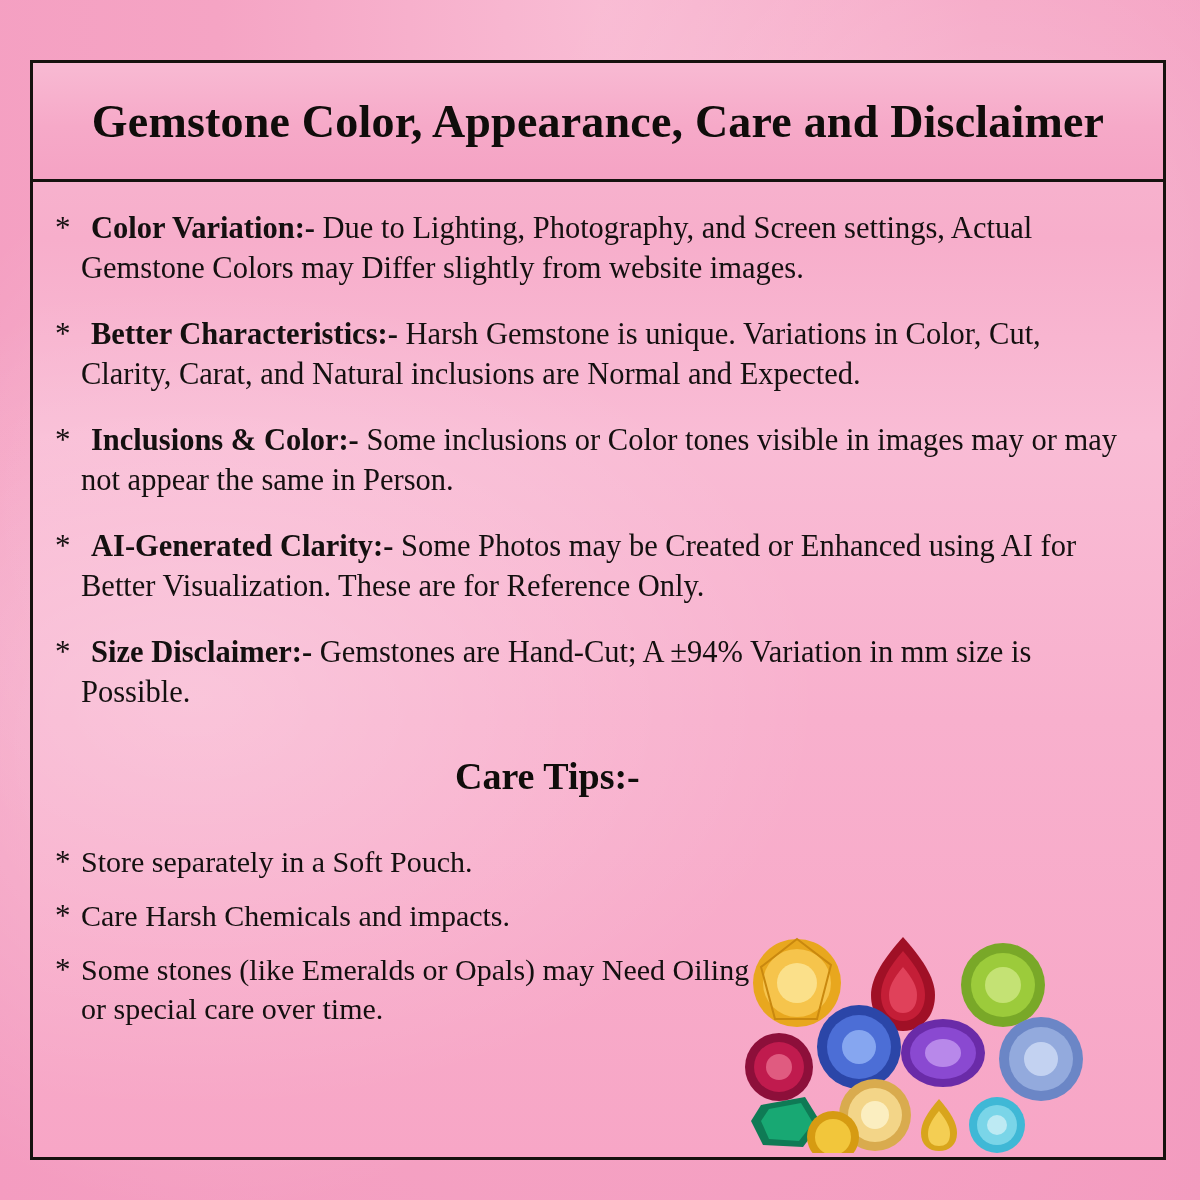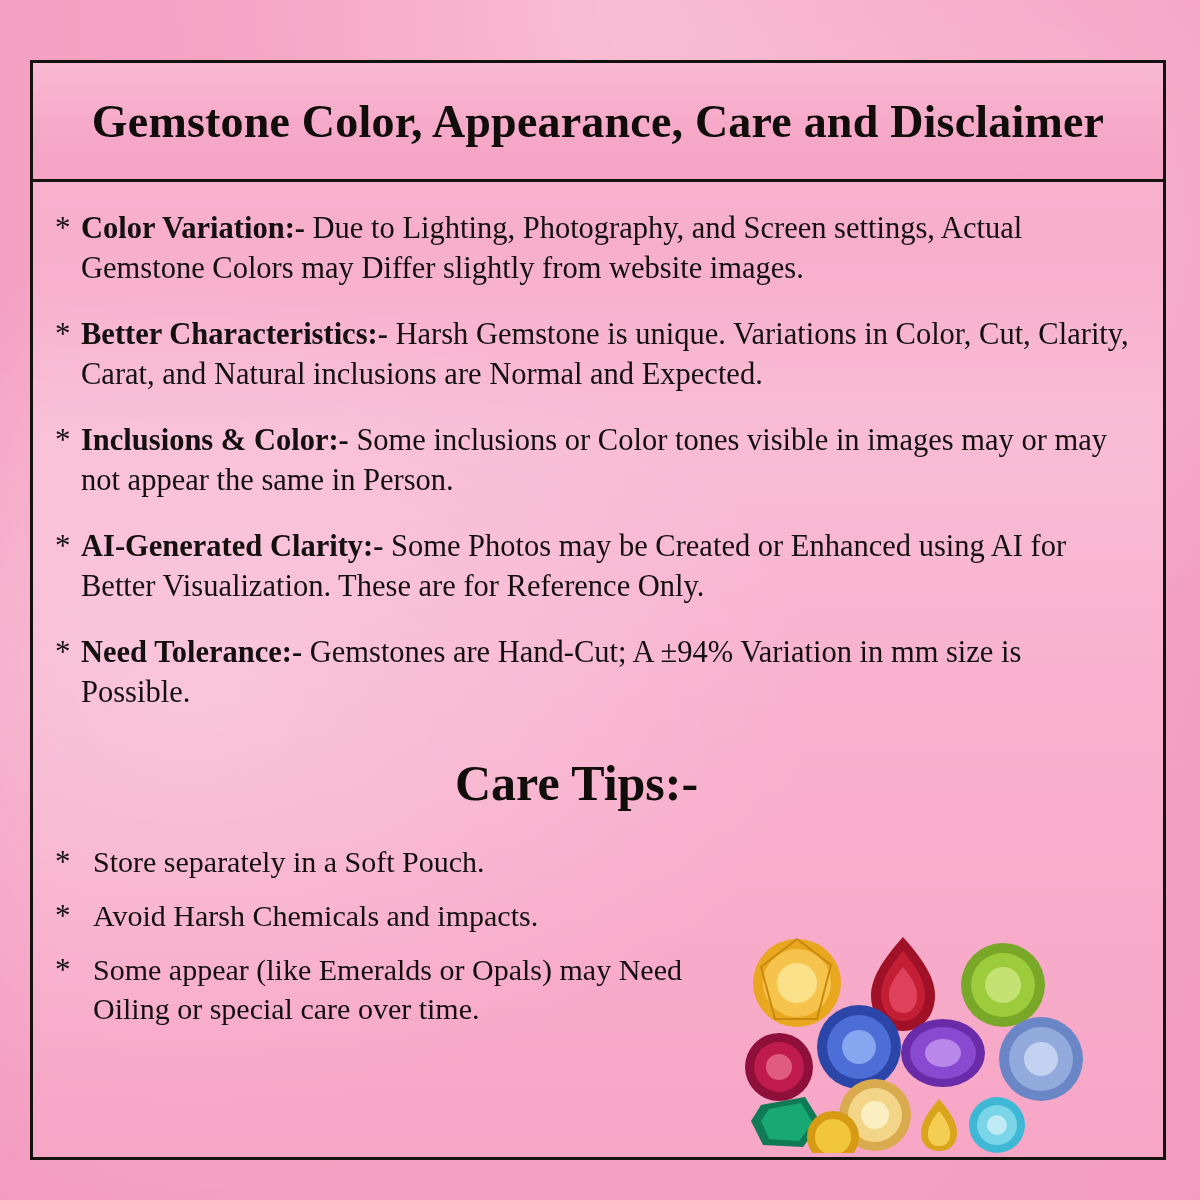--- a/index.html
+++ b/index.html
@@ -81,31 +81,32 @@
     text-align: left;
     color: #141010;
   }
   .item-text {
     font-size: 30.5px;
     line-height: 40px;
     flex: 1;
   }
   .item-text b {
     font-weight: bold;
+    margin-left: 10px;
   }
   .care-row {
     position: relative;
     height: 110px;
     margin-top: -6px;
   }
   .care-tips {
     position: absolute;
     left: 400px;
     top: 22px;
-    font-size: 50px;
+    font-size: 38px;
     font-weight: bold;
     color: #100d0b;
   }
   .brand {
     position: absolute;
     left: 620px;
     top: 0px;
     width: 500px;
     height: 120px;
   }
@@ -123,21 +124,20 @@
     position: absolute;
     left: 0;
     top: -8px;
   }
   .care-list .item {
     margin-bottom: 14px;
   }
   .care-list .item-text {
     font-size: 30px;
     line-height: 39px;
-    margin-left: 12px;
   }
   .gems {
     position: absolute;
     right: 8px;
     bottom: 4px;
     width: 420px;
     height: 230px;
     pointer-events: none;
   }
   .care-list {
@@ -173,40 +173,40 @@
         <div class="item-text"><b>Inclusions &amp; Color:-</b><span> Some inclusions or Color tones visible in images may or may not appear the same in Person.</span></div>
       </div>
 
       <div class="item">
         <span class="star">*</span>
         <div class="item-text"><b>AI-Generated Clarity:-</b><span> Some Photos may be Created or Enhanced using AI for Better Visualization. These are for Reference Only.</span></div>
       </div>
 
       <div class="item">
         <span class="star">*</span>
-        <div class="item-text"><b>Need Tolerance:-</b><span> Gemstones are Hand-Cut; A ±94% Variation in mm size is Possible.</span></div>
+        <div class="item-text"><b>Size Disclaimer:-</b><span> Gemstones are Hand-Cut; A ±94% Variation in mm size is Possible.</span></div>
       </div>
 
       <div class="care-row">
         <div class="care-tips">Care Tips:-</div>
 
       </div>
 
       <div class="care-list">
         <div class="item">
           <span class="star">*</span>
           <div class="item-text">Store separately in a Soft Pouch.</div>
         </div>
         <div class="item">
           <span class="star">*</span>
-          <div class="item-text">Avoid Harsh Chemicals and impacts.</div>
+          <div class="item-text">Care Harsh Chemicals and impacts.</div>
         </div>
         <div class="item">
           <span class="star">*</span>
-          <div class="item-text">Some appear (like Emeralds or Opals) may Need Oiling or special care over time.</div>
+          <div class="item-text">Some stones (like Emeralds or Opals) may Need Oiling or special care over time.</div>
         </div>
       </div>
 
     </div>
 
     <svg class="gems" viewBox="0 0 420 230">
 
       <g>
         <circle cx="62" cy="60" r="44" fill="#e8a71e"></circle>
         <circle cx="62" cy="60" r="34" fill="#f6c44c"></circle>

